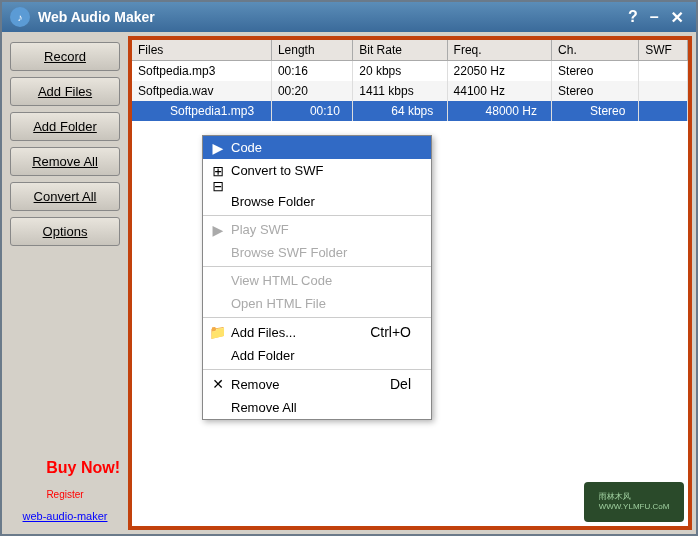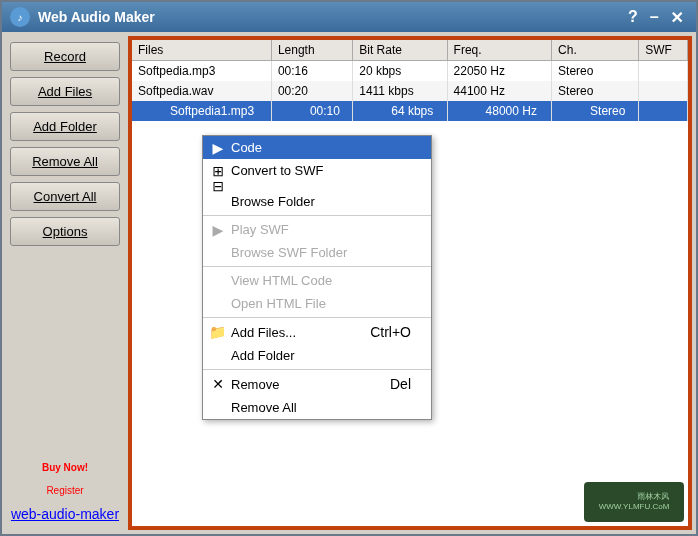--- a/index.html
+++ b/index.html
@@ -92,35 +92,35 @@
       text-decoration: underline;
     }
 
     .sidebar-spacer {
       flex: 1;
     }
 
     .buy-now {
       color: red;
       font-weight: bold;
-      font-size: 10px;
-      text-align: center;
+      font-size: 16px;
+      text-align: right;
       padding: 4px 0;
     }
 
     .register {
       color: red;
       font-size: 10px;
       text-align: center;
       padding: 2px 0;
     }
 
     .website-link {
       color: blue;
-      font-size: 14px;
+      font-size: 11px;
       text-align: center;
       text-decoration: underline;
       padding: 2px 0;
     }
 
     
     .main-content {
       flex: 1;
       background: white;
       display: flex;
@@ -226,21 +226,21 @@
       right: 4px;
       width: 100px;
       height: 40px;
       background: #2a4a2a;
       border-radius: 4px;
       display: flex;
       align-items: center;
       justify-content: center;
       color: #8bc48b;
       font-size: 8px;
-      text-align: right;
+      text-align: left;
       overflow: hidden;
     }
 
     .watermark-text {
       color: #a0d0a0;
       font-size: 8px;
       line-height: 1.2;
     }
   </style>
 </head>

